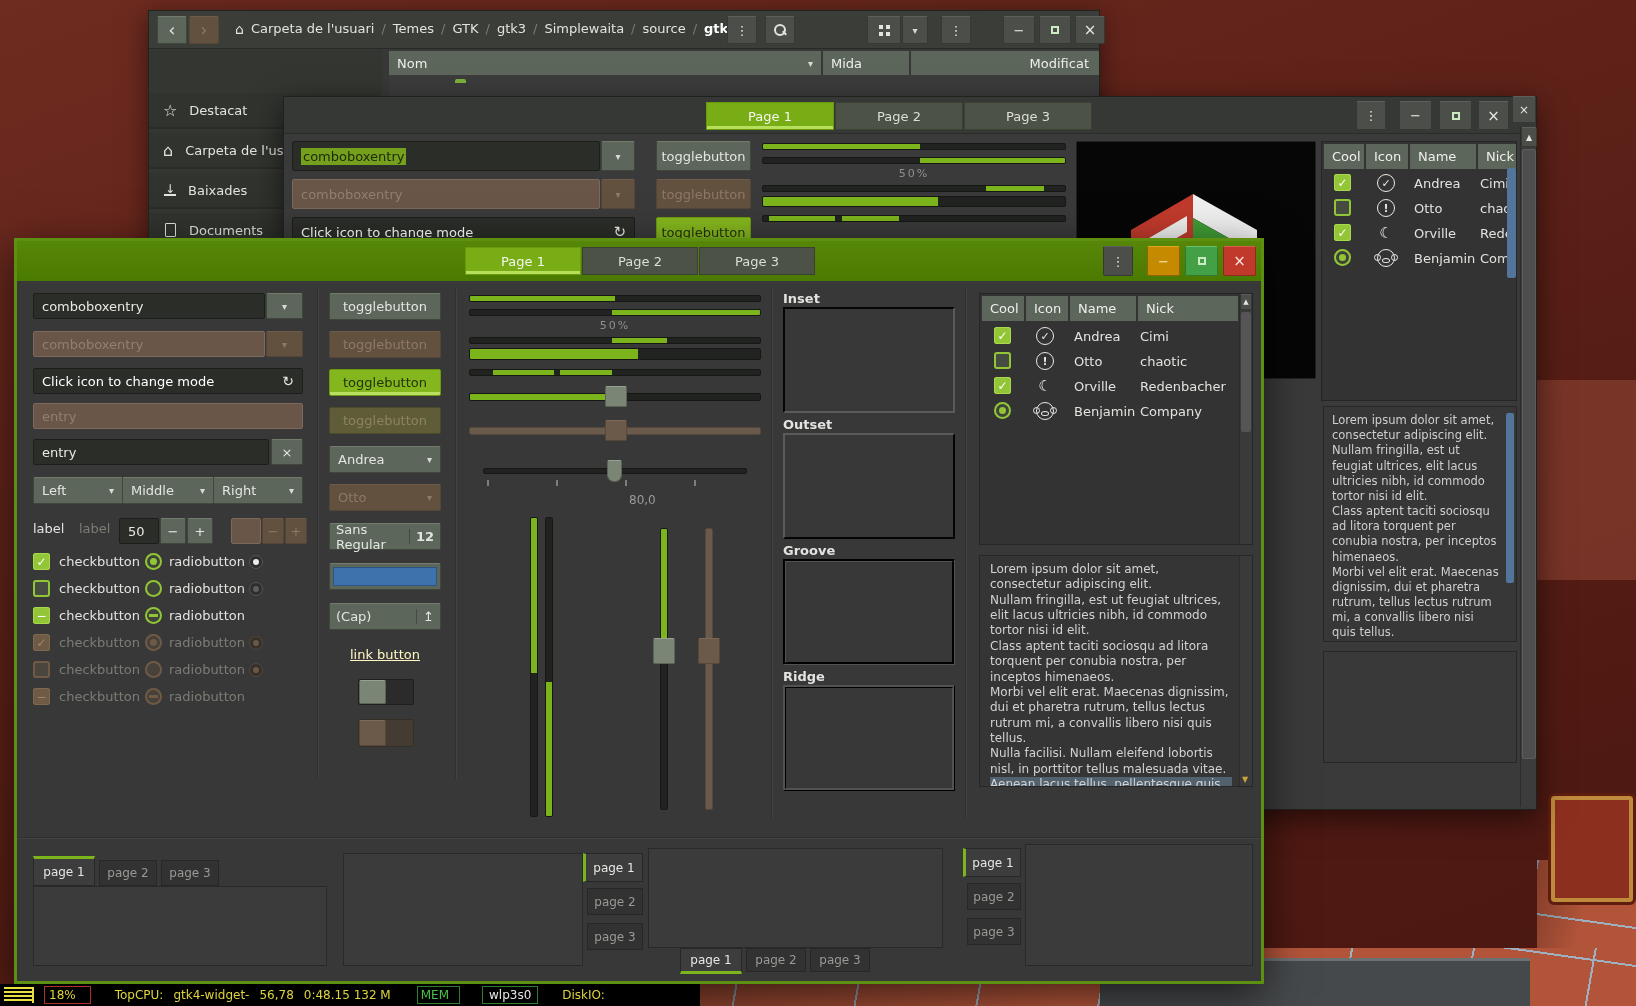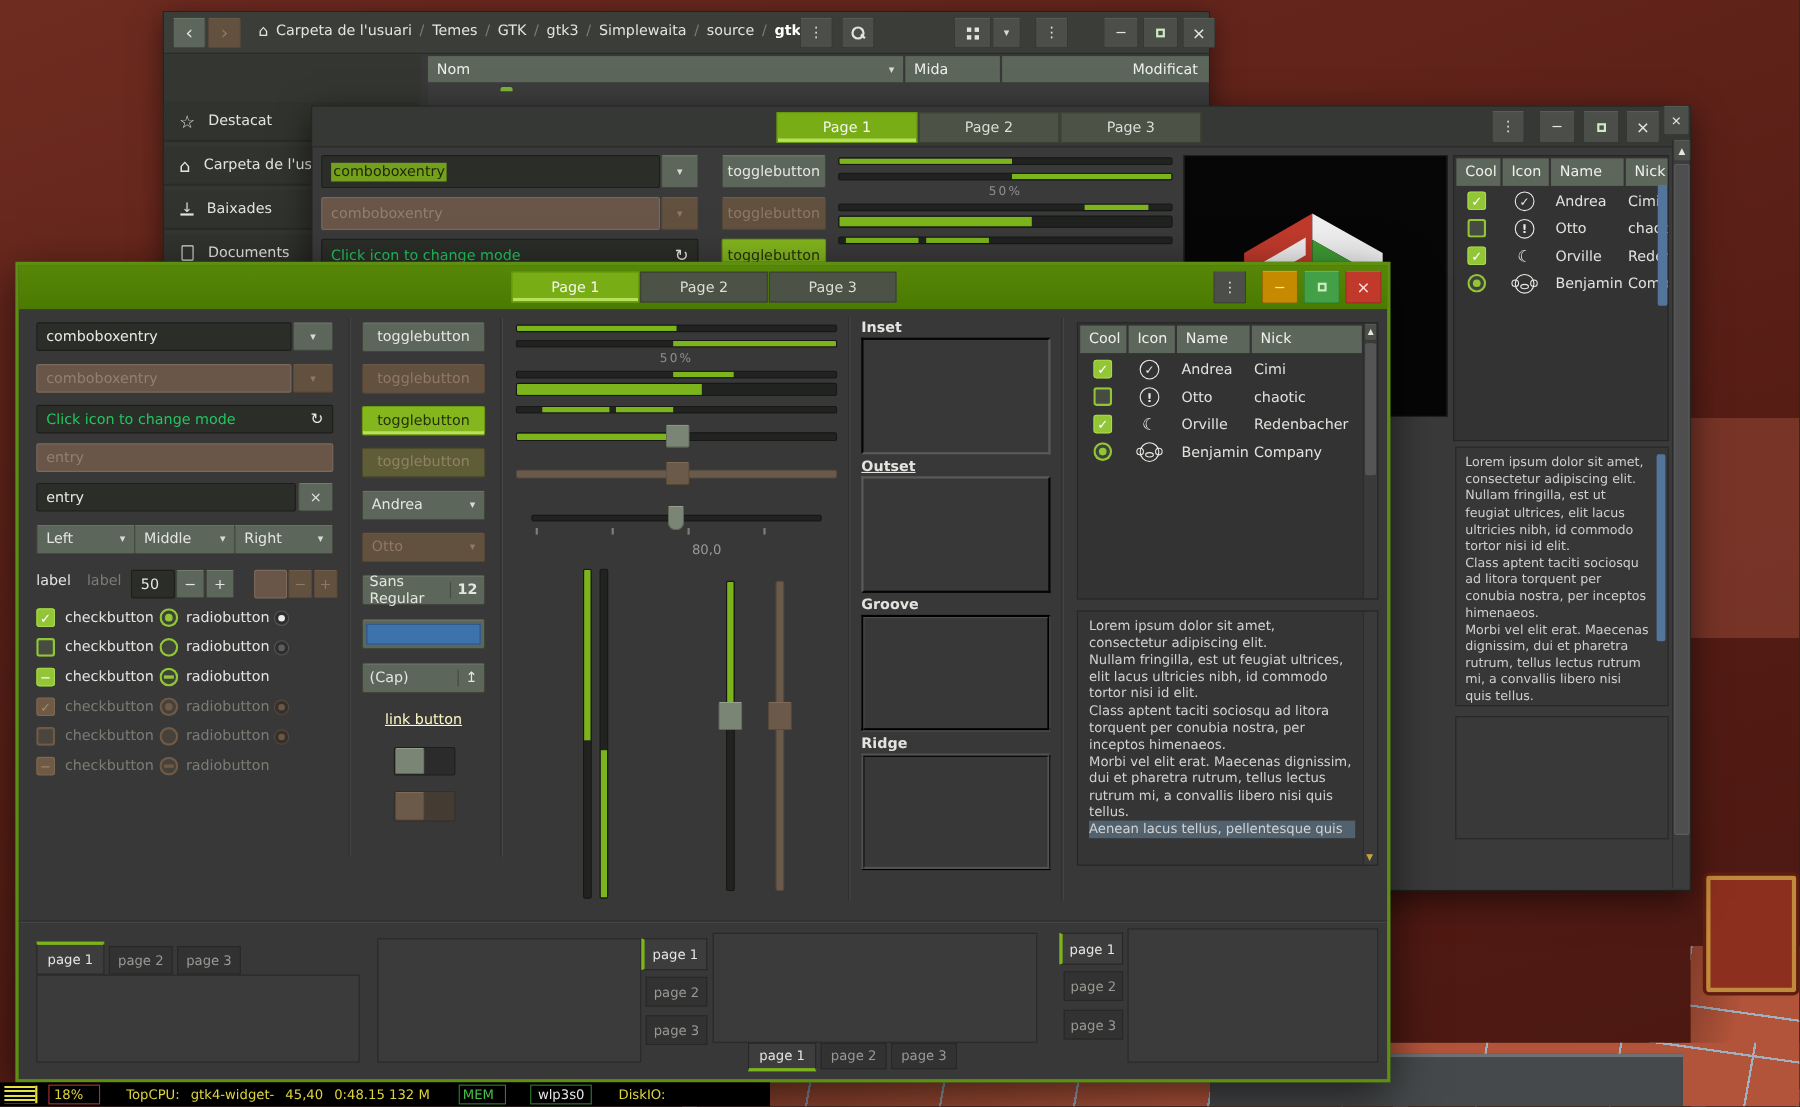--- a/index.html
+++ b/index.html
@@ -12,21 +12,21 @@
     repeating-linear-gradient(8deg,#9fb0c0 0 2px,transparent 2px 90px);}
   
   .btn{background:#5d665a;border:1px solid #40463c;border-top-color:#717c6c;color:#e4e6e1;
        display:flex;align-items:center;justify-content:center;font-size:13px;border-radius:2px;}
   .btn.dark{background:#4b4e49;border-color:#353833;border-top-color:#5c605a;}
   .btn.dis{background:#63513f;border-color:#554639;border-top-color:#6f5c4c;color:#8f7866;}
   .btn.act{background:#84b61e;border-color:#6b9a10;color:#24330a;box-shadow:inset 0 -3px 0 #b9e060;}
   .btn.disact{background:#5f5c38;border-color:#4c4a2a;color:#8f8261;}
   .input{background:#2b2d28;border:1px solid #1d1e1b;color:#e8e8e5;font-size:13px;
          display:flex;align-items:center;padding:0 8px;border-radius:2px;overflow:hidden;white-space:nowrap;}
-  .input .ph{color:#22c55e;}
+  .input .ph{color:#ffffff;}
   .input.dis{background:#695649;border-color:#7b695b;color:#947f6e;}
   .ddv{margin-left:auto;font-size:10px;color:#d8dad4;}
   .pb{background:#212320;border:1px solid #171816;border-radius:2px;overflow:hidden;}
   .pb i{position:absolute;top:0;bottom:0;background:#7cb41c;}
   .lbl{color:#e3e3e0;font-size:13px;}
   .dim{color:#7b7d75;}
   .sepv{background:linear-gradient(90deg,#262626,#4d4d4d);}
   .seph{background:linear-gradient(#262626,#4d4d4d);}
   
   .cb{width:17px;height:17px;border-radius:3px;display:flex;align-items:center;justify-content:center;
@@ -545,21 +545,21 @@
         <i style="left:0;right:0;top:0;height:118px;"></i>
       </div>
     <div class="a sq" style="left:636px;top:397px;width:22px;height:26px;"></div>
     <div class="a" style="left:688px;top:287px;width:8px;height:282px;background:#6a5a4c;border:1px solid #55483c;border-radius:2px;"></div>
     <div class="a sq d" style="left:681px;top:397px;width:22px;height:26px;"></div>
 
     <div class="a sepv" style="left:754px;top:48px;width:2px;height:530px;"></div>
 
     <span class="a lbl" style="left:766px;top:50px;font-weight:bold;">Inset</span>
     <div class="a" style="left:766px;top:66px;width:172px;height:106px;border:2px inset #5a5a5a;"></div>
-    <span class="a lbl" style="left:766px;top:176px;font-weight:bold;text-decoration:underline;">Outset</span>
+    <span class="a lbl" style="left:766px;top:176px;font-weight:bold;">Outset</span>
     <div class="a" style="left:766px;top:192px;width:172px;height:106px;border:2px outset #5a5a5a;"></div>
     <span class="a lbl" style="left:766px;top:302px;font-weight:bold;">Groove</span>
     <div class="a" style="left:766px;top:318px;width:172px;height:106px;border:3px groove #525252;"></div>
     <span class="a lbl" style="left:766px;top:428px;font-weight:bold;">Ridge</span>
     <div class="a" style="left:766px;top:444px;width:172px;height:106px;border:3px ridge #525252;"></div>
 
     <div class="a sepv" style="left:948px;top:48px;width:2px;height:530px;"></div>
 
     <div class="a" style="left:962px;top:52px;width:274px;height:252px;background:#333;border:1px solid #262626;overflow:hidden;">
       <div class="th a" style="left:2px;top:2px;width:42px;height:25px;">
@@ -605,20 +605,21 @@
         <div style="margin:2px 1px;width:10px;height:120px;background:#555;border-radius:2px;"></div>
       </div>
     </div>
 
     <div class="a" style="left:962px;top:314px;width:274px;height:232px;background:#353535;border:1px solid #262626;padding:6px 20px 6px 10px;overflow:hidden;">
       <div style="font-size:12px;line-height:1.28;color:#d2d2d2;">
         <div>Lorem ipsum dolor sit amet, consectetur adipiscing elit.</div>
         <div>Nullam fringilla, est ut feugiat ultrices, elit lacus ultricies nibh, id commodo tortor nisi id elit.</div>
         <div>Class aptent taciti sociosqu ad litora torquent per conubia nostra, per inceptos himenaeos.</div>
         <div>Morbi vel elit erat. Maecenas dignissim, dui et pharetra rutrum, tellus lectus rutrum mi, a convallis libero nisi quis tellus.</div>
+        <div>Nulla facilisi. Nullam eleifend lobortis nisl, in porttitor tellus malesuada vitae.</div>
         <div style="background:#51616e;">Aenean lacus tellus, pellentesque quis</div>
       </div>
       <div class="a" style="right:0;top:0;width:13px;height:100%;background:#3a3a3a;border-left:1px solid #2c2c2c;">
         <div class="a" style="bottom:2px;left:2px;color:#caa53d;font-size:8px;">▼</div>
       </div>
     </div>
 
     <div class="a seph" style="left:0;top:596px;width:1244px;height:2px;"></div>
 
     <div class="a ntab on" style="left:16px;top:615px;width:62px;height:30px;border-top:3px solid #7cb41c;">
@@ -664,19 +665,19 @@
         <span>page 3</span>
       </div>
     <div class="a panel" style="left:1008px;top:603px;width:228px;height:122px;"></div>
   </section>
 
   <div class="a mono" style="left:0;top:984px;width:700px;height:22px;background:#000;display:flex;align-items:center;gap:10px;padding:0 4px;font-size:12px;color:#ded43e;">
     <span style="width:30px;height:16px;background:repeating-linear-gradient(#e8e040 0 2px,#000 2px 4px);border-right:2px solid #e8e040;"></span>
     <span style="border:1px solid #b03030;padding:0 14px 0 4px;height:18px;line-height:17px;">18%</span>
     <span style="margin-left:14px;">TopCPU:</span>
     <span>gtk4-widget-</span>
-    <span>45,40</span>
+    <span>56,78</span>
     <span>0:48.15 132 M</span>
     <span style="border:1px solid #2f7d2f;color:#49c049;padding:0 10px 0 3px;height:18px;line-height:17px;margin-left:16px;">MEM</span>
     <span style="border:1px solid #2f7d2f;color:#e6e6e6;padding:0 6px;height:18px;line-height:17px;margin-left:12px;">wlp3s0</span>
     <span style="margin-left:14px;">DiskIO:</span>
   </div>
 </div>
 
 </body></html>

